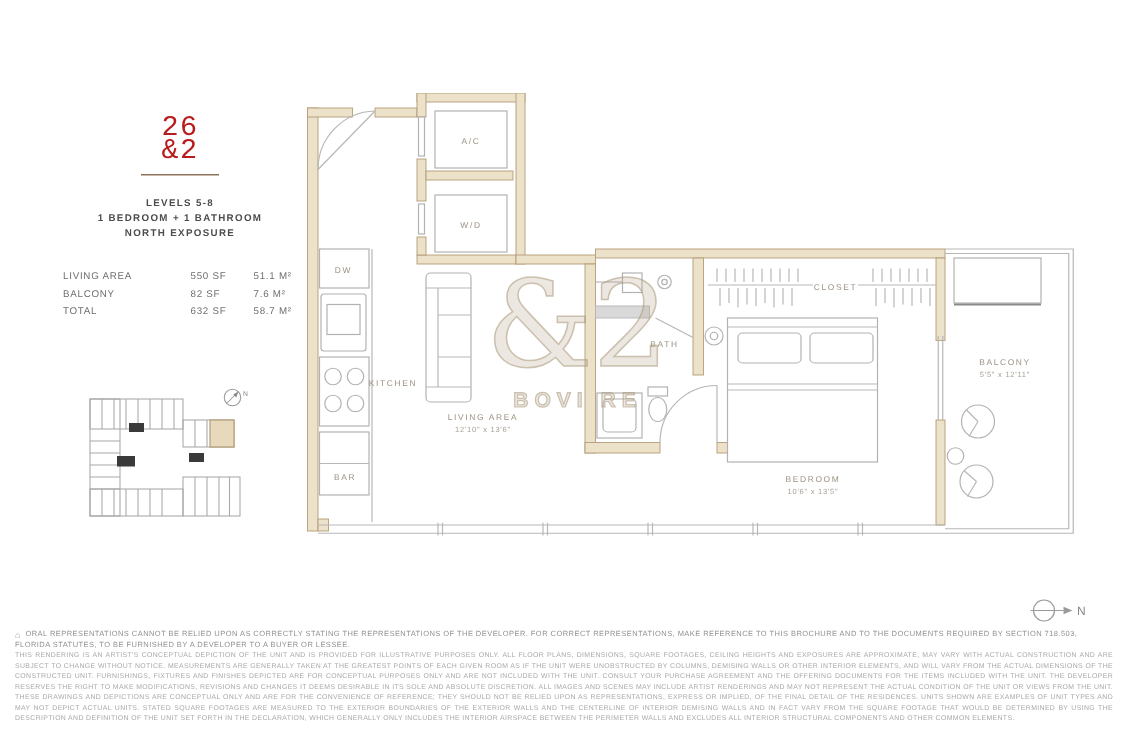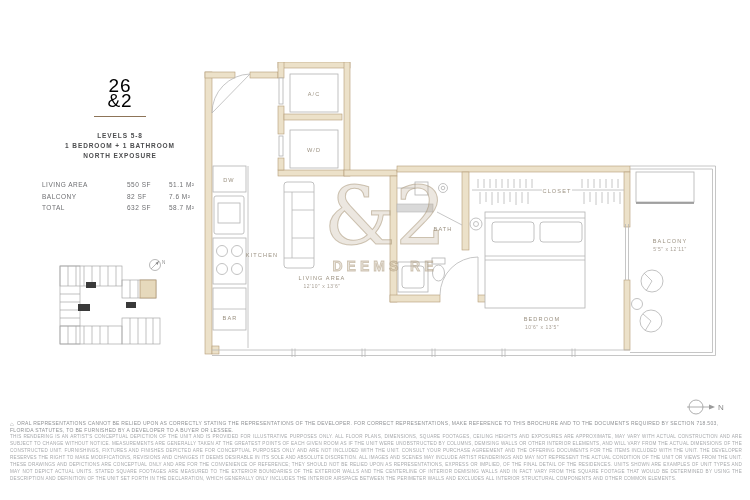--- a/index.html
+++ b/index.html
@@ -1,20 +1,20 @@
 <!DOCTYPE html>
 <html><head>
 <meta charset="utf-8">
 <style>
   html,body{margin:0;padding:0;background:#ffffff;}
   #page{position:relative;width:750px;height:500px;background:#ffffff;overflow:hidden;
         font-family:"Liberation Sans",sans-serif;}
   
   .panel{position:absolute;left:30px;top:78px;width:180px;text-align:center;}
-  .logo{font-family:Liberation Sans, sans-serif;font-size:19px;line-height:15px;color:#000000;letter-spacing:1px;}
+  .logo{font-family:Liberation Mono, monospace;font-size:19px;line-height:15px;color:#b91c1c;letter-spacing:1px;}
   .logo-rule{width:52px;border-top:1px solid #8d7458;margin:8px auto 0;}
   .title{margin-top:22px;font-family:"Liberation Serif",serif;font-size:27px;color:#3f3f41;letter-spacing:0.5px;}
   .info{margin-top:14px;font-size:6.5px;font-weight:700;letter-spacing:0.9px;color:#4c4d4f;line-height:10px;}
   .areas{margin-top:20px;text-align:left;padding-left:12px;font-size:6.5px;color:#6e6f72;letter-spacing:0.5px;}
   .arow{display:grid;grid-template-columns:85px 42px 53px;margin-bottom:4.5px;}
   
   #planwrap{position:absolute;left:200px;top:62px;width:520px;height:312px;}
   svg .wall{fill:#ece1c9;stroke:#b49c77;stroke-width:0.6;}
   svg .ln{stroke:#b7b7b7;stroke-width:0.8;fill:none;}
   svg .fx{stroke:#b2b2b2;stroke-width:0.8;fill:#ffffff;}
@@ -231,21 +231,21 @@
       <line class="ln" x1="451" y1="259" x2="443" y2="252"></line>
       <line class="ln" x1="451" y1="259" x2="445" y2="269"></line>
       <text class="rlabel" x="470" y="181">BALCONY</text>
       <text class="rdim" x="470" y="189">5'5" x 12'11"</text>
     </g>
   </svg>
   </div>
 
   <div class="wm">
     <div class="wm-glyphs">&amp;2</div>
-    <div class="wm-text">DEEMS RE</div>
+    <div class="wm-text">BOVI RE</div>
   </div>
 
   <div class="disc1"><span class="eho">⌂</span><span>ORAL REPRESENTATIONS CANNOT BE RELIED UPON AS CORRECTLY STATING THE REPRESENTATIONS OF THE DEVELOPER. FOR CORRECT REPRESENTATIONS, MAKE REFERENCE TO THIS BROCHURE AND TO THE DOCUMENTS REQUIRED BY SECTION 718.503, FLORIDA STATUTES, TO BE FURNISHED BY A DEVELOPER TO A BUYER OR LESSEE.</span></div>
   <div class="discbody">THIS RENDERING IS AN ARTIST'S CONCEPTUAL DEPICTION OF THE UNIT AND IS PROVIDED FOR ILLUSTRATIVE PURPOSES ONLY. ALL FLOOR PLANS, DIMENSIONS, SQUARE FOOTAGES, CEILING HEIGHTS AND EXPOSURES ARE APPROXIMATE, MAY VARY WITH ACTUAL CONSTRUCTION AND ARE SUBJECT TO CHANGE WITHOUT NOTICE. MEASUREMENTS ARE GENERALLY TAKEN AT THE GREATEST POINTS OF EACH GIVEN ROOM AS IF THE UNIT WERE UNOBSTRUCTED BY COLUMNS, DEMISING WALLS OR OTHER INTERIOR ELEMENTS, AND WILL VARY FROM THE ACTUAL DIMENSIONS OF THE CONSTRUCTED UNIT. FURNISHINGS, FIXTURES AND FINISHES DEPICTED ARE FOR CONCEPTUAL PURPOSES ONLY AND ARE NOT INCLUDED WITH THE UNIT. CONSULT YOUR PURCHASE AGREEMENT AND THE OFFERING DOCUMENTS FOR THE ITEMS INCLUDED WITH THE UNIT. THE DEVELOPER RESERVES THE RIGHT TO MAKE MODIFICATIONS, REVISIONS AND CHANGES IT DEEMS DESIRABLE IN ITS SOLE AND ABSOLUTE DISCRETION. ALL IMAGES AND SCENES MAY INCLUDE ARTIST RENDERINGS AND MAY NOT REPRESENT THE ACTUAL CONDITION OF THE UNIT OR VIEWS FROM THE UNIT. THESE DRAWINGS AND DEPICTIONS ARE CONCEPTUAL ONLY AND ARE FOR THE CONVENIENCE OF REFERENCE; THEY SHOULD NOT BE RELIED UPON AS REPRESENTATIONS, EXPRESS OR IMPLIED, OF THE FINAL DETAIL OF THE RESIDENCES. UNITS SHOWN ARE EXAMPLES OF UNIT TYPES AND MAY NOT DEPICT ACTUAL UNITS. STATED SQUARE FOOTAGES ARE MEASURED TO THE EXTERIOR BOUNDARIES OF THE EXTERIOR WALLS AND THE CENTERLINE OF INTERIOR DEMISING WALLS AND IN FACT VARY FROM THE SQUARE FOOTAGE THAT WOULD BE DETERMINED BY USING THE DESCRIPTION AND DEFINITION OF THE UNIT SET FORTH IN THE DECLARATION, WHICH GENERALLY ONLY INCLUDES THE INTERIOR AIRSPACE BETWEEN THE PERIMETER WALLS AND EXCLUDES ALL INTERIOR STRUCTURAL COMPONENTS AND OTHER COMMON ELEMENTS.</div>
 
   <svg class="compass-page" width="46" height="22" viewBox="0 0 46 22">
     <circle cx="12" cy="11" r="7" stroke="#9b9b9b" stroke-width="0.8" fill="none"></circle>
     <line x1="3" y1="11" x2="25" y2="11" stroke="#9b9b9b" stroke-width="0.8"></line>
     <polygon points="25,8.5 31,11 25,13.5" fill="#9b9b9b"></polygon>
     <text x="34" y="14" font-size="8" fill="#8a8a8a" font-family="Liberation Sans, sans-serif">N</text>

